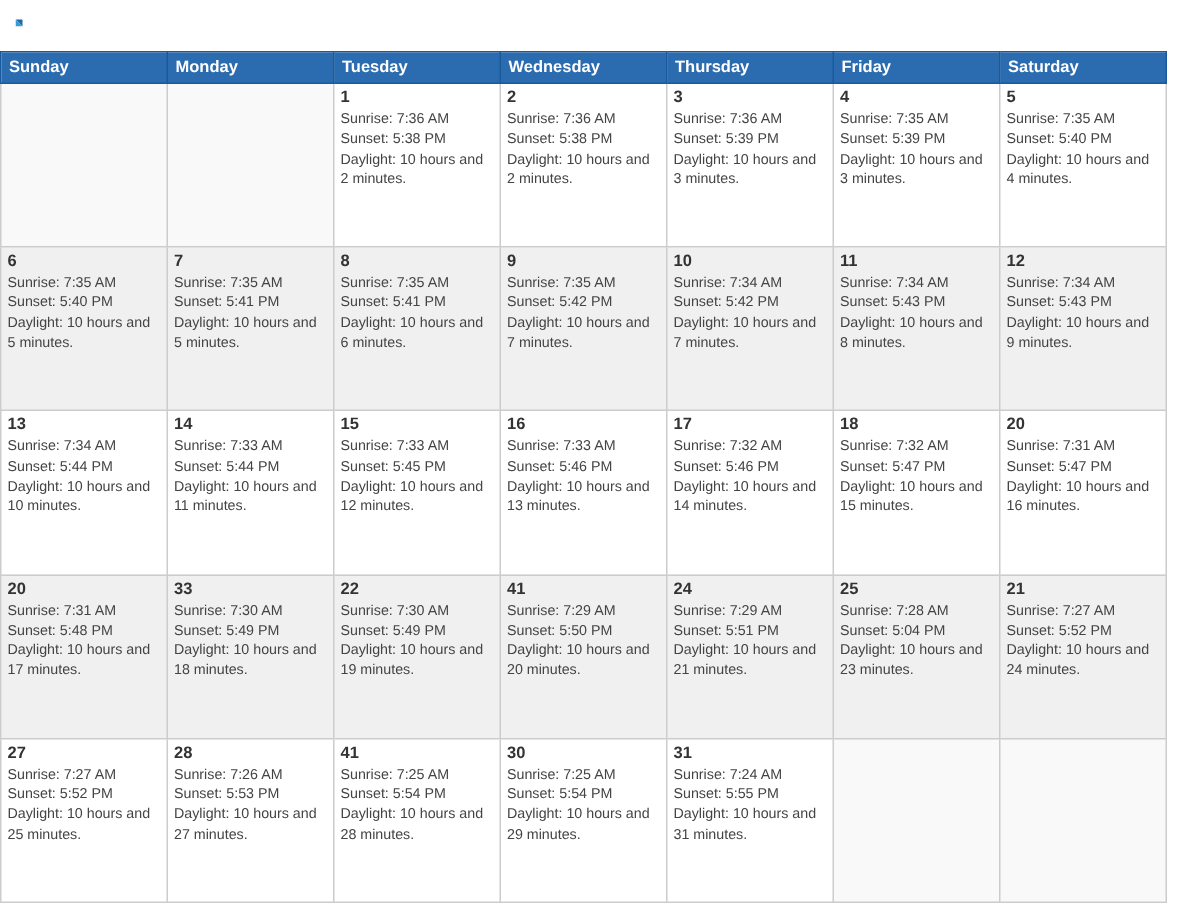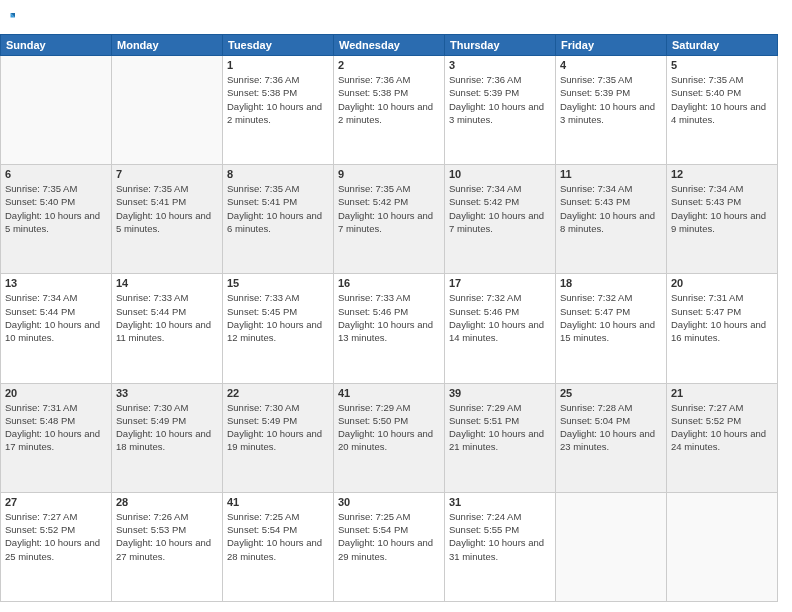--- a/index.html
+++ b/index.html
@@ -275,21 +275,21 @@
 Sunset: 5:49 PM
 Daylight: 10 hours and 19 minutes.</div>
           </td>
           <td>
             <span class="day-number">41</span>
             <div class="day-info" style="white-space: pre-line;">Sunrise: 7:29 AM
 Sunset: 5:50 PM
 Daylight: 10 hours and 20 minutes.</div>
           </td>
           <td>
-            <span class="day-number">39</span>
+            <span class="day-number">24</span>
             <div class="day-info" style="white-space: pre-line;">Sunrise: 7:29 AM
 Sunset: 5:51 PM
 Daylight: 10 hours and 21 minutes.</div>
           </td>
           <td>
             <span class="day-number">25</span>
             <div class="day-info" style="white-space: pre-line;">Sunrise: 7:28 AM
 Sunset: 5:04 PM
 Daylight: 10 hours and 23 minutes.</div>
           </td>

